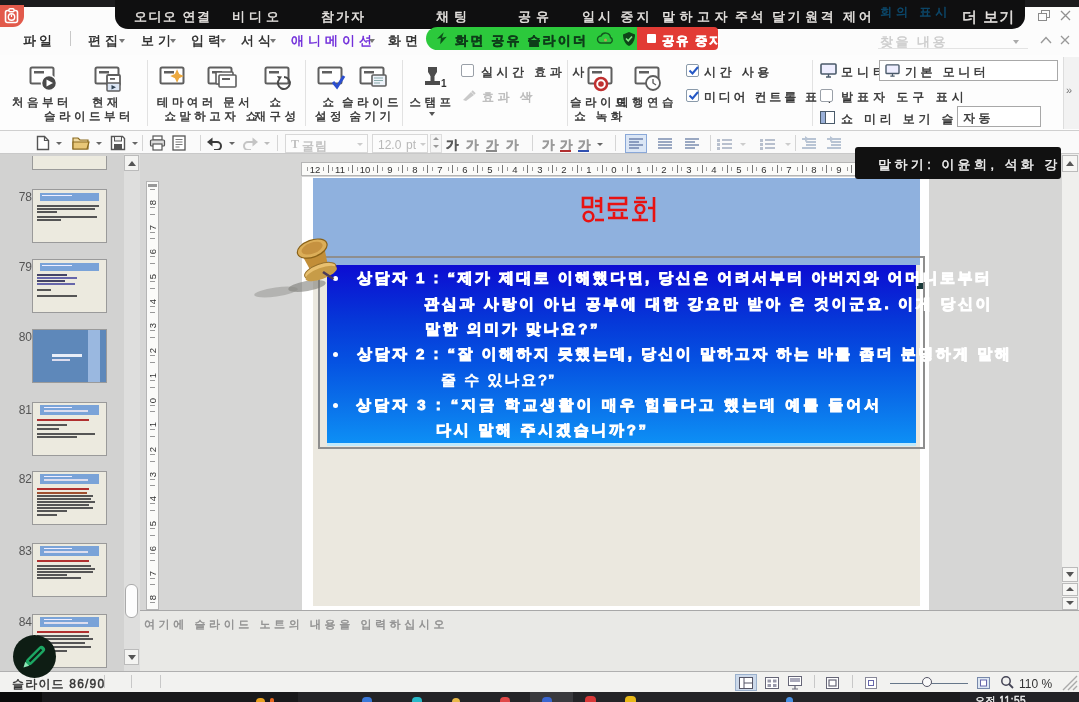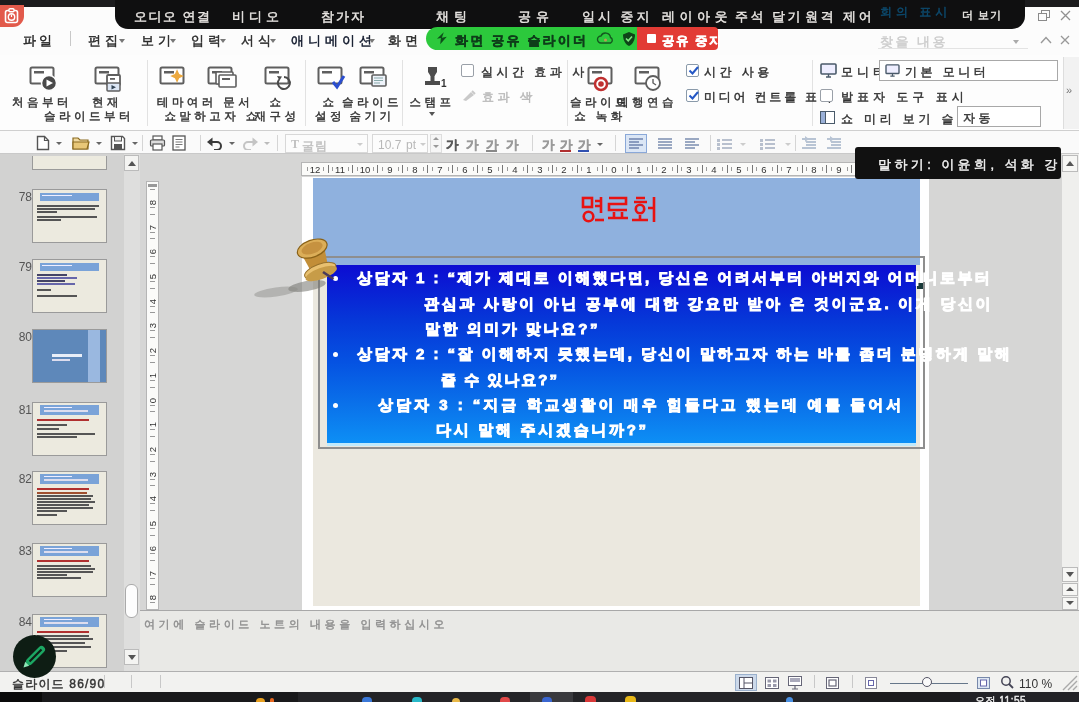--- a/index.html
+++ b/index.html
@@ -18,43 +18,43 @@
  <path d="M7.5 9 L7.5 6.5" stroke="#fff" stroke-width="1.2"></path>
 </svg>
 
 <div class="abs" style="left:115px;top:0;width:910px;height:29px;background:#0f0f10;border-radius:0 0 13px 13px"></div>
 <div class="abs ko" style="left:134px;top:8px;font-size:13px;color:#e8e5e2;letter-spacing:1.5px">오디오 연결</div>
 <div class="abs ko" style="left:232px;top:8px;font-size:13px;color:#e8e5e2;letter-spacing:4px">비디오</div>
 <div class="abs ko" style="left:321px;top:8px;font-size:13px;color:#e8e5e2;letter-spacing:2.0px">참가자</div>
 <div class="abs ko" style="left:436px;top:8px;font-size:13px;color:#e8e5e2;letter-spacing:5px">채팅</div>
 <div class="abs ko" style="left:518px;top:8px;font-size:13px;color:#e8e5e2;letter-spacing:5px">공유</div>
 <div class="abs ko" style="left:582px;top:8px;font-size:13px;color:#e8e5e2;letter-spacing:3px">일시 중지</div>
-<div class="abs ko" style="left:662px;top:8px;font-size:13px;color:#e8e5e2;letter-spacing:4.5px">레이아웃</div>
+<div class="abs ko" style="left:662px;top:8px;font-size:13px;color:#e8e5e2;letter-spacing:4.5px">말하고자</div>
 <div class="abs ko" style="left:735px;top:8px;font-size:13px;color:#e8e5e2;letter-spacing:2.5px">주석 달기</div>
 <div class="abs ko" style="left:805px;top:8px;font-size:13px;color:#e8e5e2;letter-spacing:2.8px">원격 제어</div>
 <div class="abs ko" style="left:880px;top:4px;font-size:12px;color:#0c4a6e;letter-spacing:4px">회의 표시</div>
-<div class="abs ko" style="left:962px;top:8px;font-size:11px;color:#e8e5e2;letter-spacing:1.0px">더 보기</div>
+<div class="abs ko" style="left:962px;top:8px;font-size:15px;color:#e8e5e2;letter-spacing:1.0px">더 보기</div>
 <svg class="abs" style="left:1038px;top:10px" width="13" height="12" viewBox="0 0 13 12">
  <rect x="3.5" y="0.5" width="8" height="7" fill="none" stroke="#8a8a8a" stroke-width="1"></rect>
  <rect x="0.5" y="3.5" width="8" height="7" fill="#fcfcfc" stroke="#8a8a8a" stroke-width="1"></rect>
 </svg>
 <svg class="abs" style="left:1060px;top:10px" width="11" height="11" viewBox="0 0 11 11">
  <path d="M1 1 L10 10 M10 1 L1 10" stroke="#909090" stroke-width="1.3"></path>
 </svg>
 <div class="abs ko" style="left:23px;top:32px;font-size:13px;color:#1e1e1e;letter-spacing:3px">파일</div>
 <div class="abs" style="left:70px;top:31px;width:1px;height:15px;background:#c8c8c8"></div>
 <div class="abs ko" style="left:88px;top:32px;font-size:13px;color:#2a2a2a;letter-spacing:4px">편집</div>
 <div class="abs" style="left:119px;top:39px;width:0;height:0;border-left:3.5px solid transparent;border-right:3.5px solid transparent;border-top:4px solid #777"></div>
 <div class="abs ko" style="left:141px;top:32px;font-size:13px;color:#2a2a2a;letter-spacing:4px">보기</div>
 <div class="abs" style="left:170px;top:39px;width:0;height:0;border-left:3.5px solid transparent;border-right:3.5px solid transparent;border-top:4px solid #777"></div>
 <div class="abs ko" style="left:191px;top:32px;font-size:13px;color:#2a2a2a;letter-spacing:4px">입력</div>
 <div class="abs" style="left:220px;top:39px;width:0;height:0;border-left:3.5px solid transparent;border-right:3.5px solid transparent;border-top:4px solid #777"></div>
 <div class="abs ko" style="left:241px;top:32px;font-size:13px;color:#2a2a2a;letter-spacing:4px">서식</div>
 <div class="abs" style="left:270px;top:39px;width:0;height:0;border-left:3.5px solid transparent;border-right:3.5px solid transparent;border-top:4px solid #777"></div>
-<div class="abs ko" style="left:291px;top:32px;font-size:13px;color:#0f172a;letter-spacing:4px">애니메이션</div>
+<div class="abs ko" style="left:291px;top:32px;font-size:13px;color:#6d28d9;letter-spacing:4px">애니메이션</div>
 <div class="abs" style="left:369px;top:39px;width:0;height:0;border-left:3.5px solid transparent;border-right:3.5px solid transparent;border-top:4px solid #777"></div>
 <div class="abs ko" style="left:388px;top:32px;font-size:13px;color:#2a2a2a;letter-spacing:4px">화면 전환</div>
 <div class="abs" style="left:426px;top:27px;width:211px;height:23px;background:#2cc93c;border-radius:12px 0 0 12px"></div>
 <svg class="abs" style="left:434px;top:32px" width="14" height="13" viewBox="0 0 14 13">
  <path d="M11 1 L3 6 L7 6 L5 12 L13 6 L8 6 Z" fill="#0d4d1a" transform="rotate(-12 7 6.5)"></path>
 </svg>
 <div class="abs ko" style="left:455px;top:32px;font-size:13px;font-weight:bold;color:#0e3d19;letter-spacing:2.2px">화면 공유 슬라이더</div>
 <svg class="abs" style="left:595px;top:32px" width="22" height="14" viewBox="0 0 22 14">
  <path d="M6 11 A3.5 3.5 0 0 1 6 4 A5 5 0 0 1 15.5 5.5 A3 3 0 0 1 15.5 11 Z" fill="none" stroke="#14591f" stroke-width="1.4"></path>
  <circle cx="10.5" cy="8" r="1.5" fill="#b95"></circle>
@@ -242,21 +242,21 @@
 <svg class="abs" style="left:242px;top:137px" width="17" height="13" viewBox="0 0 17 13">
  <path d="M14 5 h-8 a4 4 0 0 0 0 8 h3" fill="none" stroke="#c4c4c4" stroke-width="2"></path>
  <path d="M10.5 0.5 L16 5 L10.5 9.5 Z" fill="#c4c4c4"></path>
   </svg>
 <div class="abs" style="left:264px;top:142px;width:0;height:0;border-left:3px solid transparent;border-right:3px solid transparent;border-top:3.5px solid #bbb"></div>
 <div class="abs" style="left:285px;top:134px;width:83px;height:19px;background:#fcfcfc;border:1px solid #d8d8d8"></div>
 <div class="abs" style="left:291px;top:137px;font-size:12px;color:#c0c0c0;font-family:'Liberation Serif',serif;font-weight:bold">T</div>
 <div class="abs ko" style="left:302px;top:138px;font-size:12px;color:#c0c0c0;letter-spacing:1px">굴림</div>
 <div class="abs" style="left:357px;top:143px;width:0;height:0;border-left:3px solid transparent;border-right:3px solid transparent;border-top:3.5px solid #ccc"></div>
 <div class="abs" style="left:372px;top:134px;width:56px;height:19px;background:#fcfcfc;border:1px solid #d8d8d8"></div>
-<div class="abs" style="left:378px;top:138px;font-size:12px;color:#b8b8b8">10.7</div>
+<div class="abs" style="left:378px;top:138px;font-size:12px;color:#b8b8b8">12.0</div>
 <div class="abs" style="left:406px;top:138px;font-size:12px;color:#b8b8b8">pt</div>
 <div class="abs" style="left:420px;top:143px;width:0;height:0;border-left:3px solid transparent;border-right:3px solid transparent;border-top:3.5px solid #ccc"></div>
 <div class="abs" style="left:430px;top:134px;width:12px;height:19px;background:#f6f6f6;border:1px solid #ddd"></div>
 <div class="abs" style="left:433px;top:137px;width:0;height:0;border-left:3px solid transparent;border-right:3px solid transparent;border-bottom:3.5px solid #999"></div>
 <div class="abs" style="left:433px;top:145px;width:0;height:0;border-left:3px solid transparent;border-right:3px solid transparent;border-top:3.5px solid #999"></div>
 <div class="abs ko" style="left:446px;top:137px;font-size:12.5px;color:#5a5a5a;font-weight:bold">가</div>
 <div class="abs ko" style="left:466px;top:137px;font-size:12.5px;color:#9a9a9a;font-weight:bold">가</div>
 <div class="abs ko" style="left:486px;top:137px;font-size:12.5px;color:#9a9a9a;font-weight:bold">가</div>
 <div class="abs" style="left:486px;top:150px;width:11px;height:2px;background:#888"></div>
 <div class="abs ko" style="left:506px;top:137px;font-size:12.5px;color:#9a9a9a;font-weight:bold">가</div>
@@ -470,23 +470,23 @@
 
 <div class="abs" style="left:327px;top:265px;width:589px;height:178px;background:linear-gradient(180deg,#0c0cd2 0%,#0636d8 30%,#0553e2 55%,#0a71ea 78%,#0d8ff5 100%)"></div>
 <div class="abs" style="left:327px;top:443px;width:589px;height:3px;background:#bfe9fc"></div>
 <div class="abs" style="left:917px;top:283px;width:6px;height:6px;background:#1a3a3a"></div>
 <div class="abs" style="left:333px;top:276px;width:5px;height:5px;border-radius:50%;background:#fff"></div>
 <div class="abs ko" id="bl0" style="left:357px;top:269px;font-size:15px;font-weight:bold;color:#fff;-webkit-text-stroke:0.9px #fff;letter-spacing:2.45px">상담자 1 : “제가 제대로 이해했다면, 당신은 어려서부터 아버지와 어머니로부터</div>
 <div class="abs ko" id="bl1" style="left:424px;top:295px;font-size:15px;font-weight:bold;color:#fff;-webkit-text-stroke:0.9px #fff;letter-spacing:2.65px">관심과 사랑이 아닌 공부에 대한 강요만 받아 온 것이군요. 이게 당신이</div>
 <div class="abs ko" id="bl2" style="left:425px;top:320px;font-size:15px;font-weight:bold;color:#fff;-webkit-text-stroke:0.9px #fff;letter-spacing:2.5px">말한 의미가 맞나요?”</div>
 <div class="abs" style="left:333px;top:352px;width:5px;height:5px;border-radius:50%;background:#fff"></div>
 <div class="abs ko" id="bl3" style="left:357px;top:345px;font-size:15px;font-weight:bold;color:#fff;-webkit-text-stroke:0.9px #fff;letter-spacing:2.45px">상담자  2 : “잘 이해하지 못했는데, 당신이 말하고자 하는 바를 좀더 분명하게 말해</div>
-<div class="abs ko" id="bl4" style="left:441px;top:371px;font-size:15px;font-weight:bold;color:#fff;-webkit-text-stroke:0.9px #fff;letter-spacing:2.0px">줄 수 있나요?”</div>
+<div class="abs ko" id="bl4" style="left:441px;top:371px;font-size:15px;font-weight:normal;color:#fff;-webkit-text-stroke:0.9px #fff;letter-spacing:2.0px">줄 수 있나요?”</div>
 <div class="abs" style="left:333px;top:403px;width:5px;height:5px;border-radius:50%;background:#fff"></div>
-<div class="abs ko" id="bl5" style="left:378px;top:396px;font-size:15px;font-weight:bold;color:#fff;-webkit-text-stroke:0.9px #fff;letter-spacing:3.0px">상담자  3 : “지금 학교생활이 매우 힘들다고 했는데 예를 들어서</div>
+<div class="abs ko" id="bl5" style="left:356px;top:396px;font-size:15px;font-weight:bold;color:#fff;-webkit-text-stroke:0.9px #fff;letter-spacing:3.0px">상담자  3 : “지금 학교생활이 매우 힘들다고 했는데 예를 들어서</div>
 <div class="abs ko" id="bl6" style="left:436px;top:421px;font-size:15px;font-weight:bold;color:#fff;-webkit-text-stroke:0.9px #fff;letter-spacing:2.7px">다시 말해 주시겠습니까?”</div>
 <svg class="abs" style="left:250px;top:228px" width="100" height="75" viewBox="0 0 100 75">
  <ellipse cx="57" cy="58" rx="19" ry="5" fill="#73736d" opacity="0.55" transform="rotate(-10 57 58)"></ellipse>
  <ellipse cx="26" cy="64" rx="22" ry="4.5" fill="#8a8a84" opacity="0.45" transform="rotate(-8 26 64)"></ellipse>
  <g transform="translate(60 14.5) rotate(-20)">
   <path d="M-12 8 L-9.5 24 L9.5 24 L12 8 Z" fill="#c28e38"></path>
   <path d="M-9.5 24 q9.5 4.5 19 0 L12 30.5 q-12 6 -24 0 Z" fill="#a8761f"></path>
   <ellipse cx="0" cy="6.5" rx="15.5" ry="8.5" fill="#dcae58" stroke="#8a6218" stroke-width="1.2"></ellipse>
   <ellipse cx="0" cy="6" rx="11" ry="5.5" fill="#c69240"></ellipse>
   <ellipse cx="0" cy="30" rx="16.5" ry="6.5" fill="#e8c070" stroke="#96702a" stroke-width="1"></ellipse>

